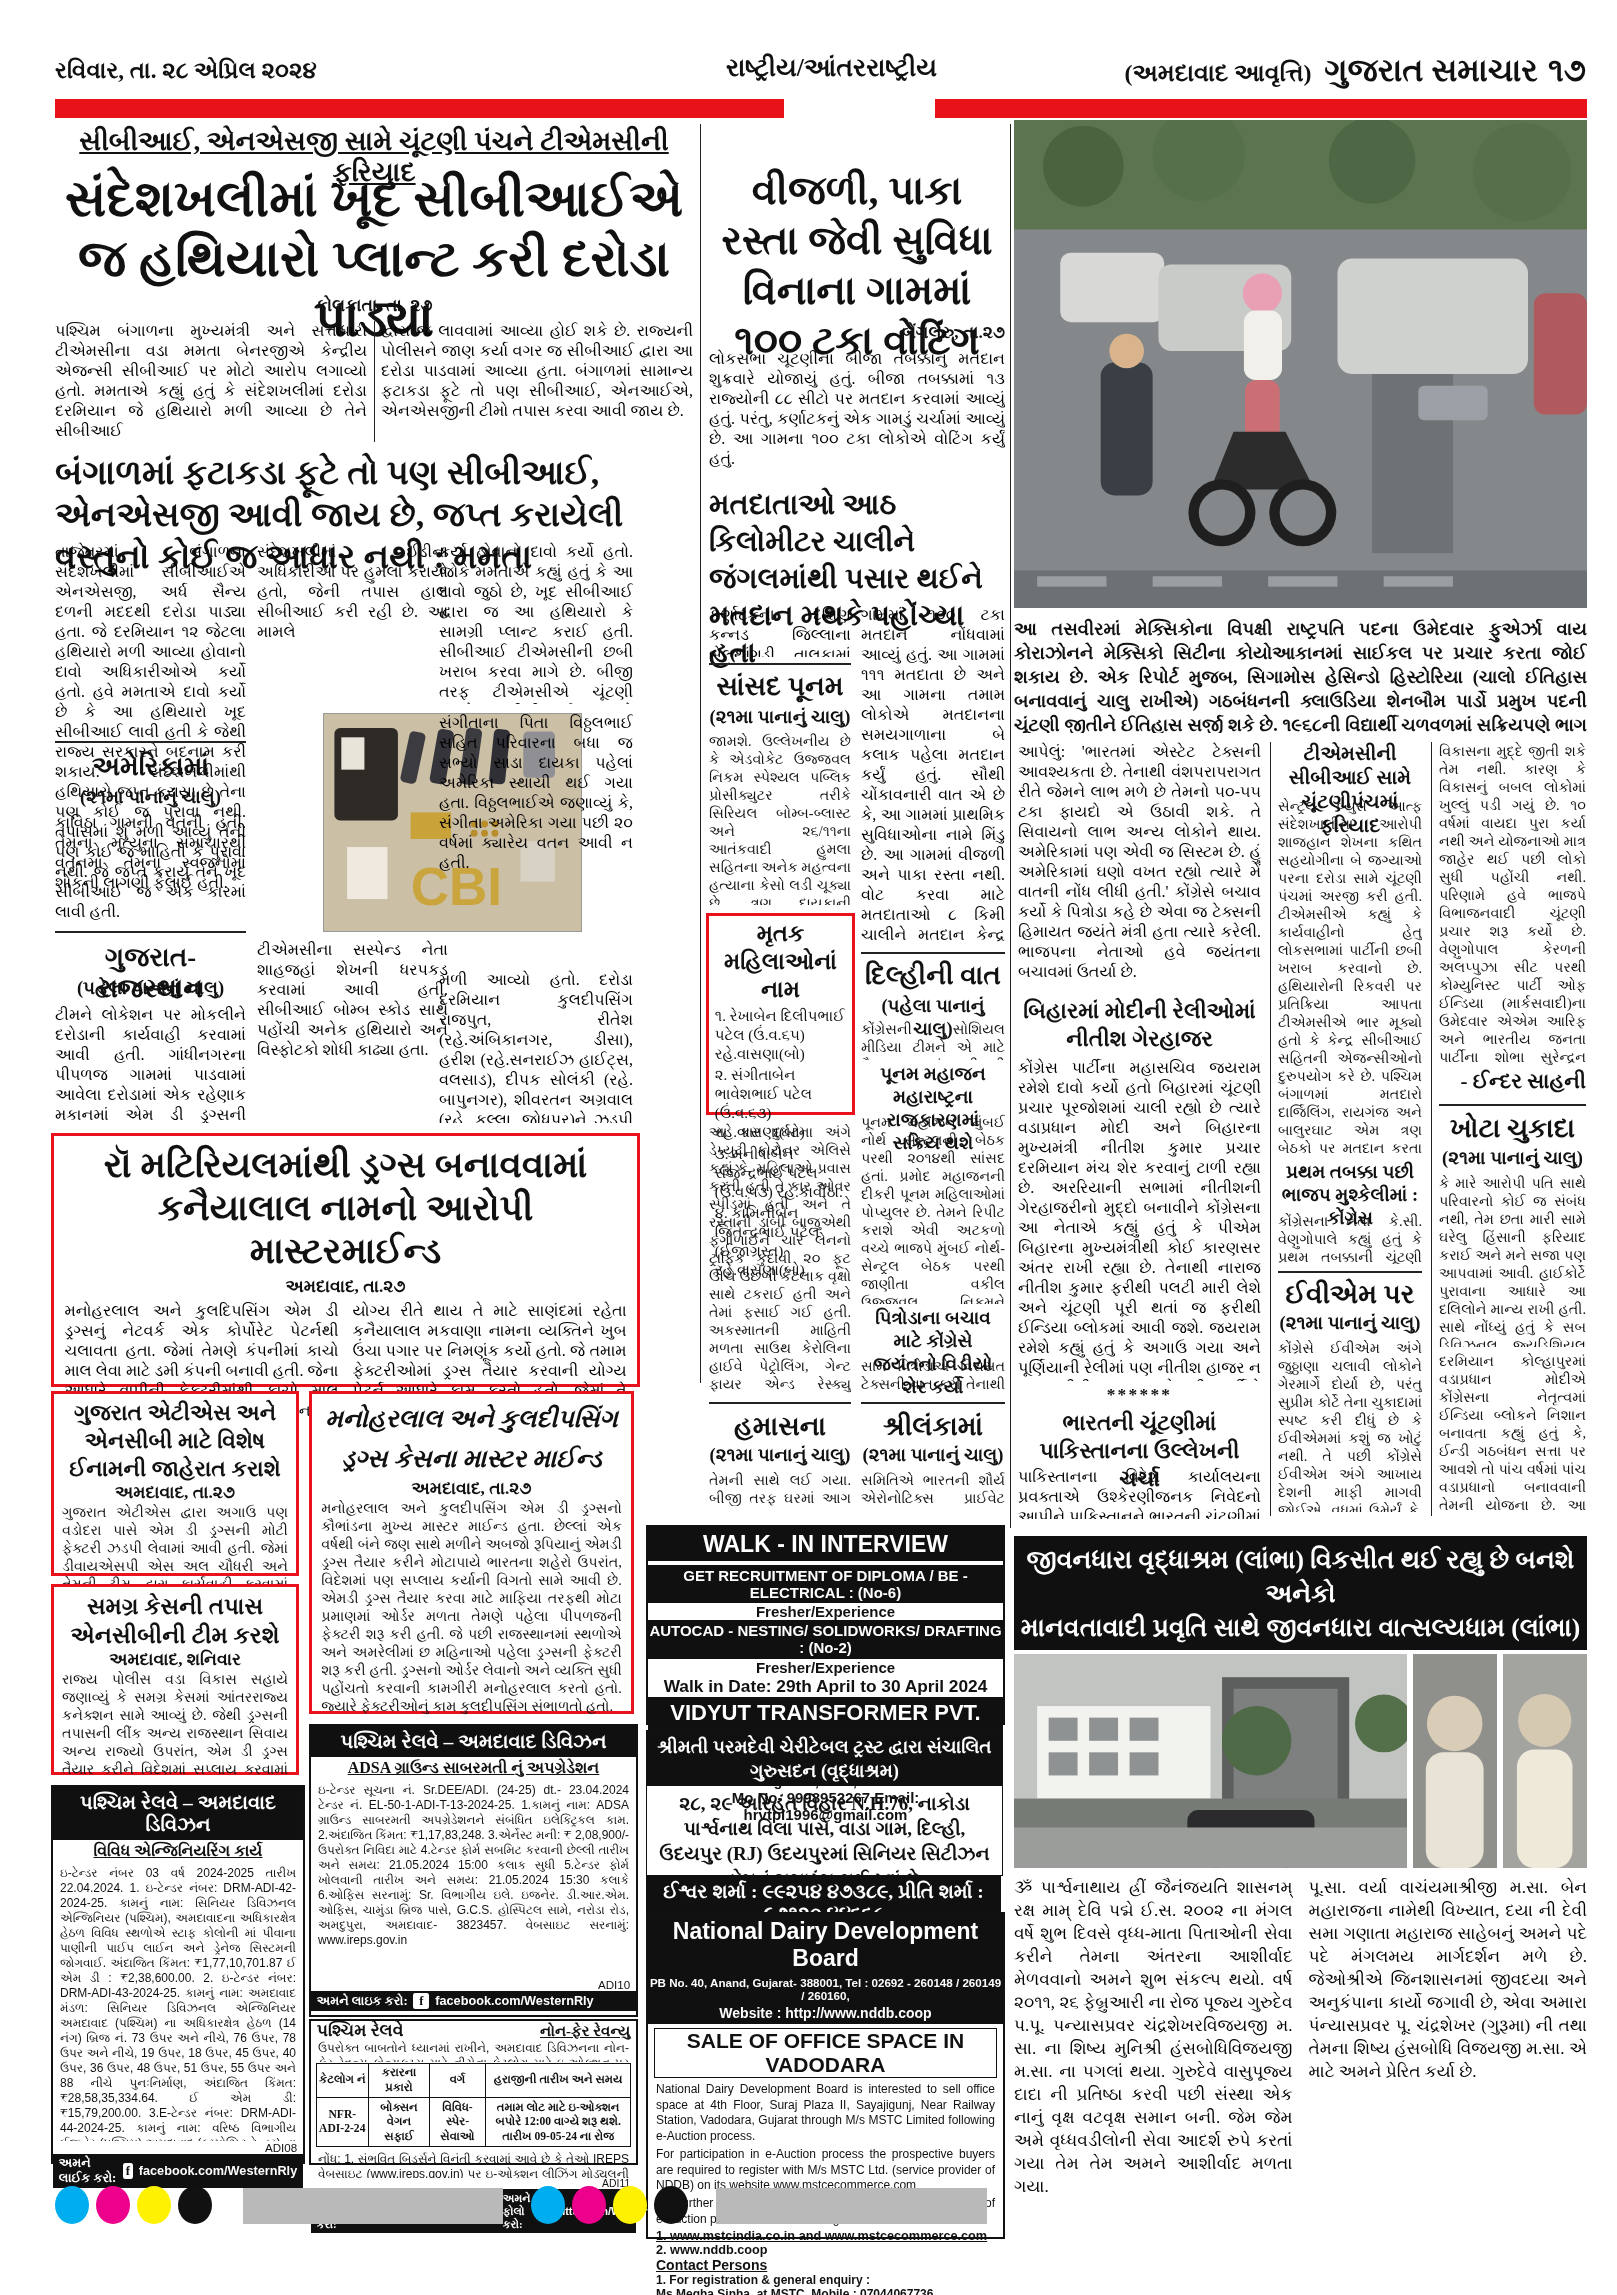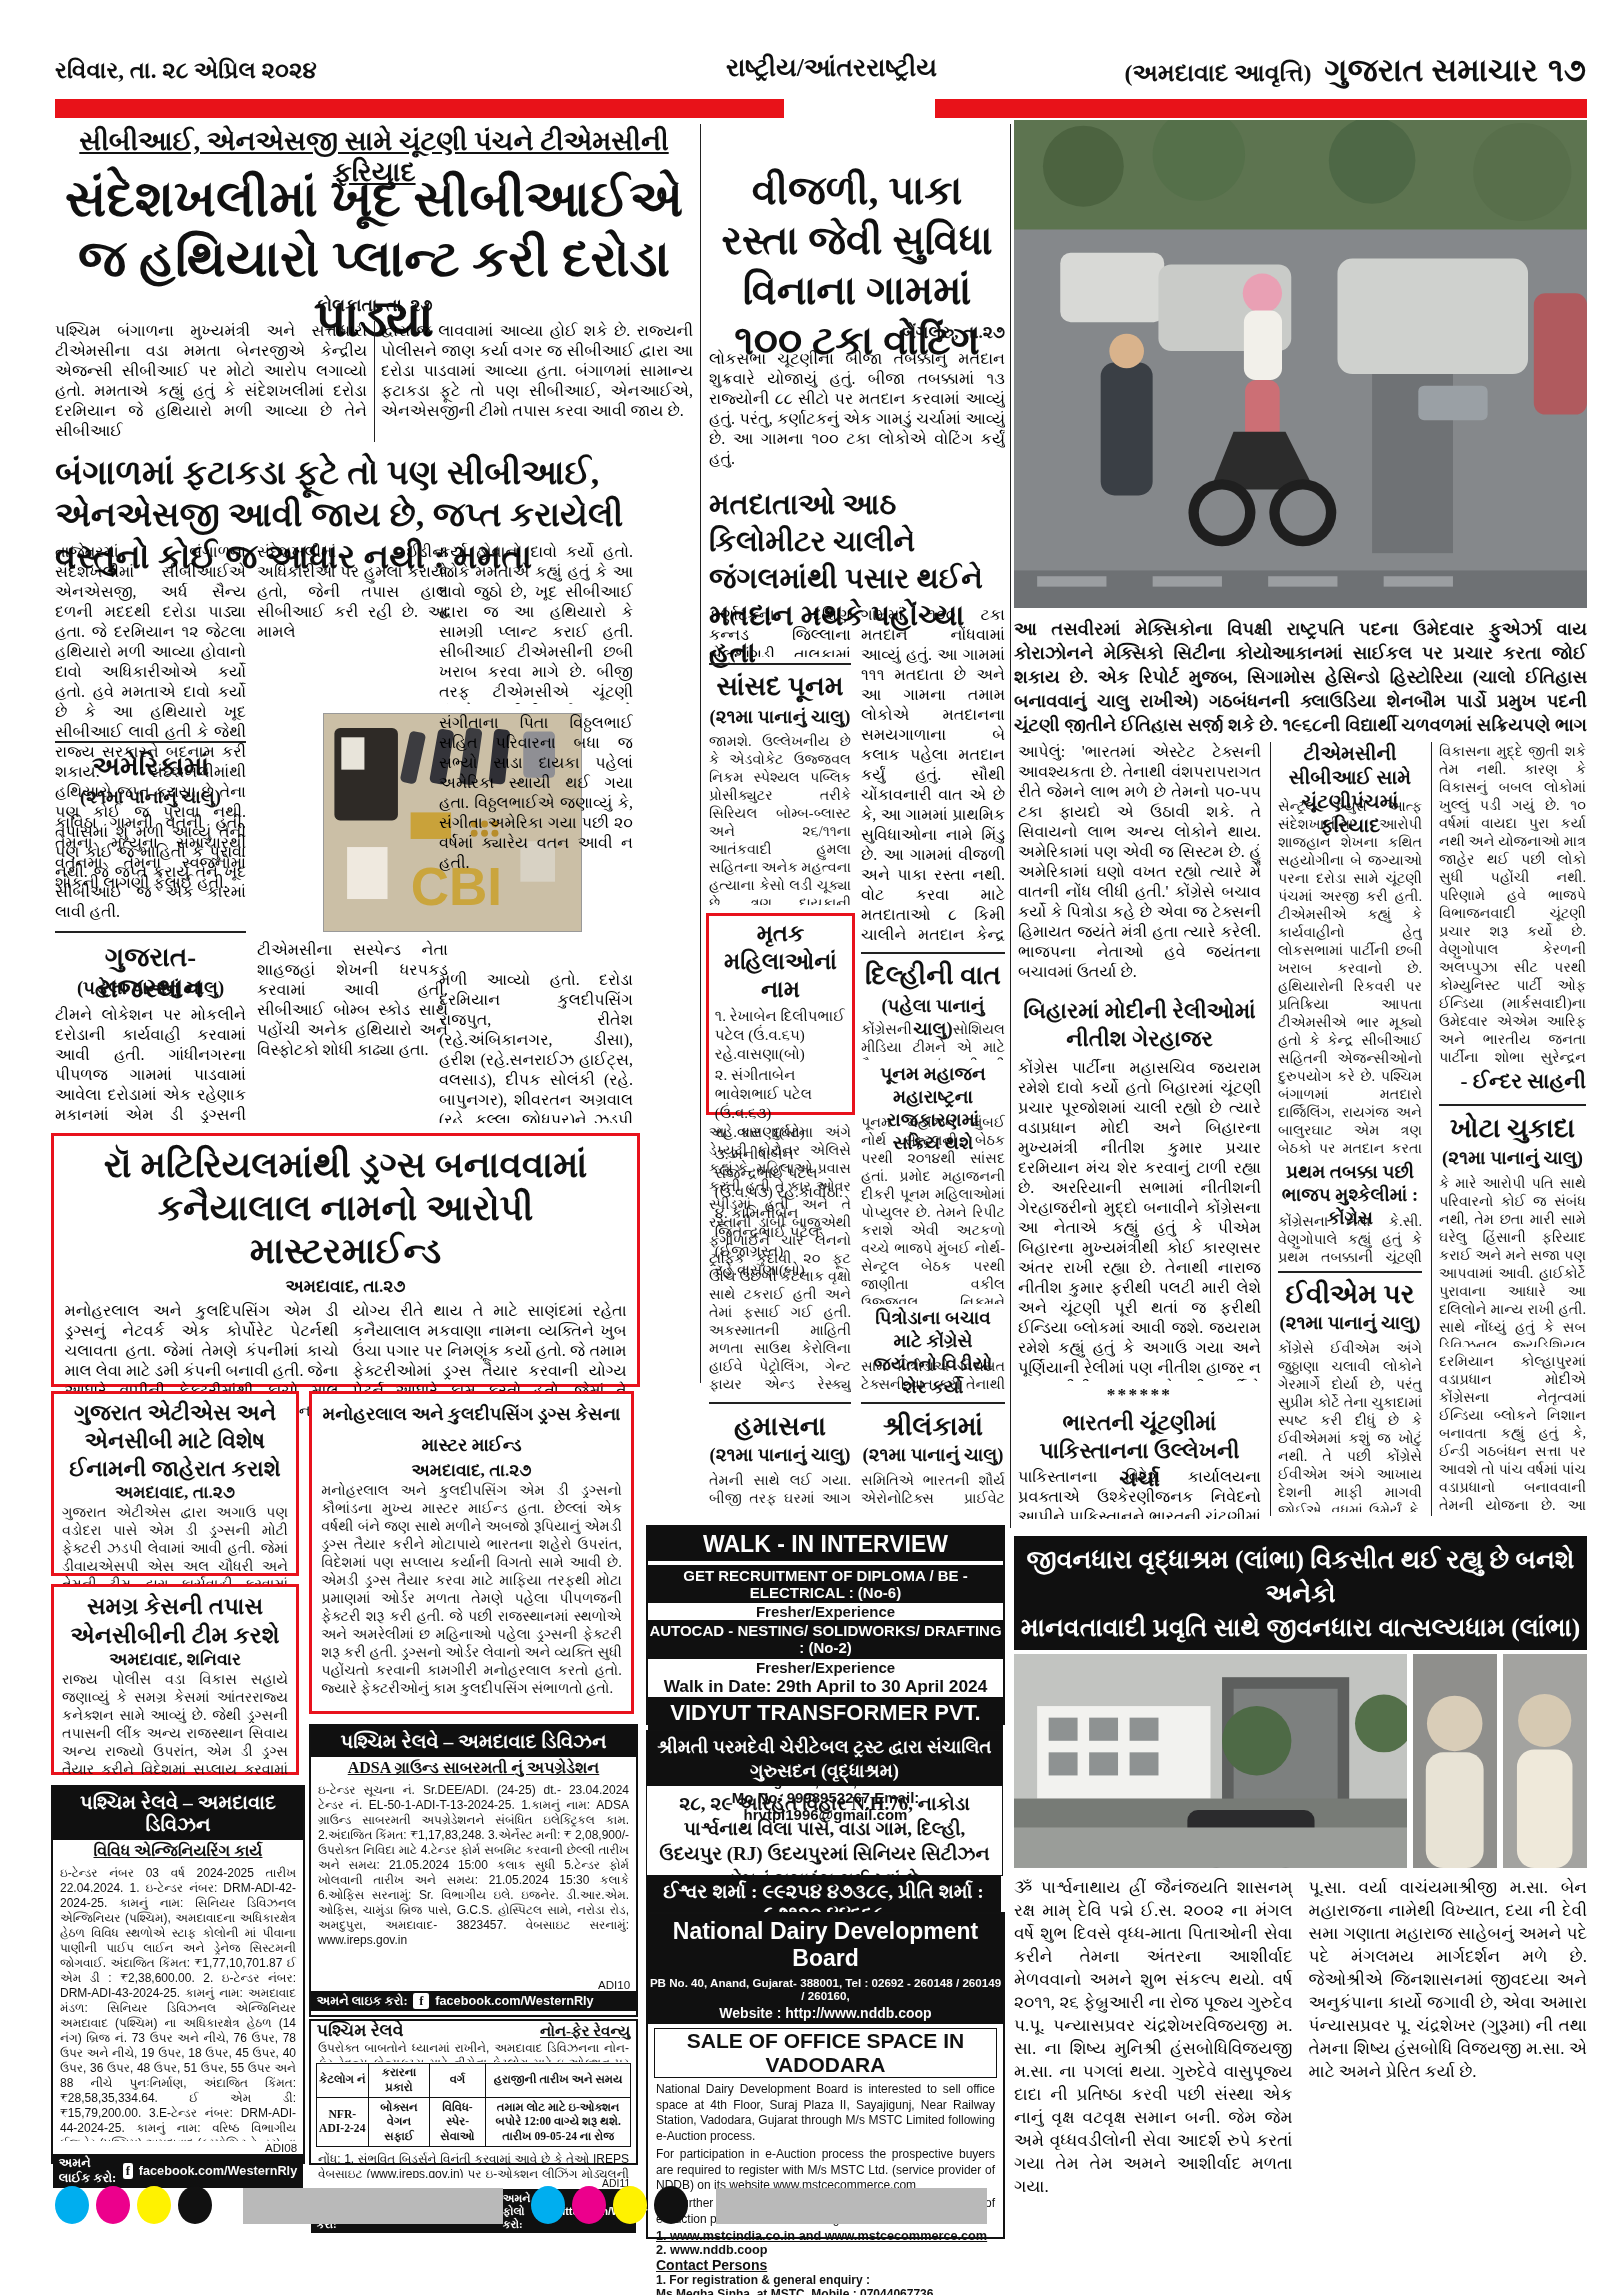--- a/index.html
+++ b/index.html
@@ -143,21 +143,21 @@
     <div class="gj bold" style="font-size:22px;line-height:28px;text-align:center;">ગુજરાત એટીએસ અને એનસીબી માટે વિશેષ ઈનામની જાહેરાત કરાશે</div>
     <div class="gj dateline">અમદાવાદ, તા.૨૭</div>
     <div class="gj body-sm" style="height:98px;">ગુજરાત એટીએસ દ્વારા અગાઉ પણ વડોદરા પાસે એમ ડી ડ્રગ્સની મોટી ફેક્ટરી ઝડપી લેવામાં આવી હતી. જેમાં ડીવાયએસપી એસ અલ ચૌધરી અને તેમની ટીમ દ્વારા કાર્યવાહી કરવામાં આવી હતી. જો કે આ દરોડોની કાર્યવાહીમાં એક સાથે મોટો જથ્થો પકડવા માટેનો મોટો પડકાર હતો. જે પાર પડતા ગુજરાતના સૌથી મોટા કેસ પૈકીનો એક કેસ નોંધાયો છે. જેથી ગુજરાત પોલીસ દ્વારા વિશેષ ઈનામની જાહેરાત કરવામાં આવશે.</div>
   </div>
   <div class="abs red-box" style="left:51px;top:1584px;width:248px;height:191px;padding:4.6px 8px;box-sizing:border-box;">
     <div class="gj bold" style="font-size:23px;line-height:29px;text-align:center;">સમગ્ર કેસની તપાસ એનસીબીની ટીમ કરશે</div>
     <div class="gj dateline">અમદાવાદ, શનિવાર</div>
     <div class="gj body-sm" style="height:104px;">રાજ્ય પોલીસ વડા વિકાસ સહાયે જણાવ્યું કે સમગ્ર કેસમાં આંતરરાજ્ય કનેક્શન સામે આવ્યું છે. જેથી ડ્રગ્સની તપાસની લીંક અન્ય રાજસ્થાન સિવાય અન્ય રાજ્યો ઉપરાંત, એમ ડી ડ્રગ્સ તૈયાર કરીને વિદેશમાં સપ્લાય કરવામાં આવતું હોવાનું શક્યતા છે. જેથી આ કેસની તપાસ નાર્કોટીક્સ કંટ્રોલ બ્યુરોની ટીમ દ્વારા કરવામાં આવશે. સાથેસાથે એટીએસની ટીમ પણ તપાસમાં સતત સહયોગ કરશે.</div>
   </div>
   <div class="abs red-box" style="left:309px;top:1391px;width:325px;height:323px;padding:4.6px 9.2px;box-sizing:border-box;">
-    <div class="gj bold" style="font-size:18px;line-height:31px;text-align:center;">મનોહરલાલ અને કુલદીપસિંગ ડ્રગ્સ કેસના માસ્ટર માઈન્ડ</div>
+    <div class="gj bold" style="font-size:25px;line-height:40px;text-align:center;font-style:italic;">મનોહરલાલ અને કુલદીપસિંગ ડ્રગ્સ કેસના માસ્ટર માઈન્ડ</div>
     <div class="gj dateline">અમદાવાદ, તા.૨૭</div>
     <div class="gj body-sm" style="height:231px;">મનોહરલાલ અને કુલદીપસિંગ એમ ડી ડ્રગ્સનો કૌભાંડના મુખ્ય માસ્ટર માઈન્ડ હતા. છેલ્લાં એક વર્ષથી બંને જણ સાથે મળીને અબજો રૂપિયાનું એમડી ડ્રગ્સ તૈયાર કરીને મોટાપાયે ભારતના શહેરો ઉપરાંત, વિદેશમાં પણ સપ્લાય કર્યાની વિગતો સામે આવી છે. એમડી ડ્રગ્સ તૈયાર કરવા માટે માફિયા તરફથી મોટા પ્રમાણમાં ઓર્ડર મળતા તેમણે પહેલા પીપળજની ફેક્ટરી શરૂ કરી હતી. જે પછી રાજસ્થાનમાં સ્થળોએ અને અમરેલીમાં છ મહિનાઓ પહેલા ડ્રગ્સની ફેક્ટરી શરૂ કરી હતી. ડ્રગ્સનો ઓર્ડર લેવાનો અને વ્યક્તિ સુધી પહોંચતો કરવાની કામગીરી મનોહરલાલ કરતો હતો. જ્યારે ફેક્ટરીઓનું કામ કુલદીપસિંગ સંભાળતો હતો.</div>
   </div>
 
   <div class="rule-v" style="left:700px;top:124px;height:1259px;"></div>
   <div class="abs gj b" style="left:709px;top:166px;width:296px;">
     <div class="gj bold" style="font-size:40px;line-height:50px;text-align:center;">વીજળી, પાકા રસ્તા જેવી સુવિધા વિનાના ગામમાં ૧૦૦ ટકા વોટિંગ</div>
   </div>
   <div class="abs gj dateline" style="left:709px;top:323px;width:296px;text-align:right;">બેંગલુરુ, તા.૨૭</div>
   <div class="abs gj body-txt" style="left:709px;top:349px;width:296px;height:133px;">લોકસભા ચૂંટણીના બીજા તબક્કાનું મતદાન શુક્રવારે યોજાયું હતું. બીજા તબક્કામાં ૧૩ રાજ્યોની ૮૮ સીટો પર મતદાન કરવામાં આવ્યું હતું. પરંતુ, કર્ણાટકનું એક ગામડું ચર્ચામાં આવ્યું છે. આ ગામના ૧૦૦ ટકા લોકોએ વોટિંગ કર્યું હતું.</div>

